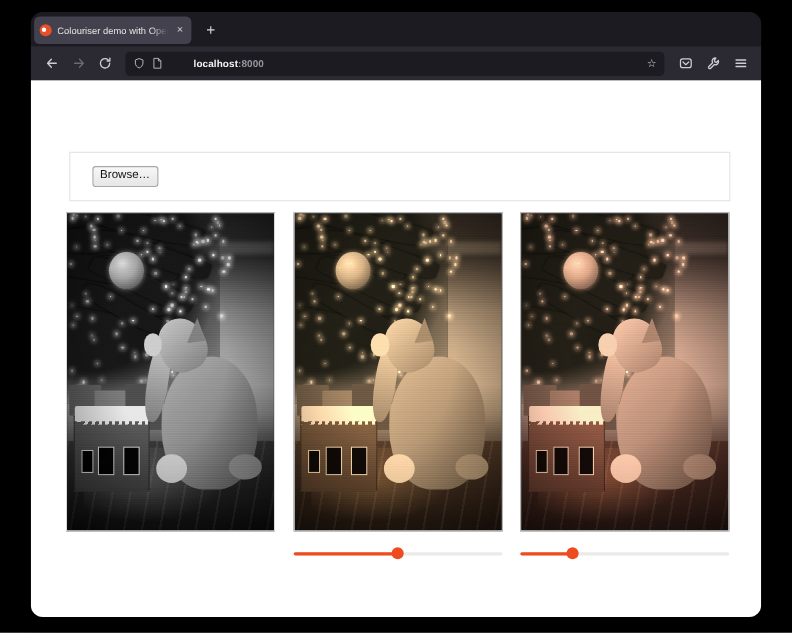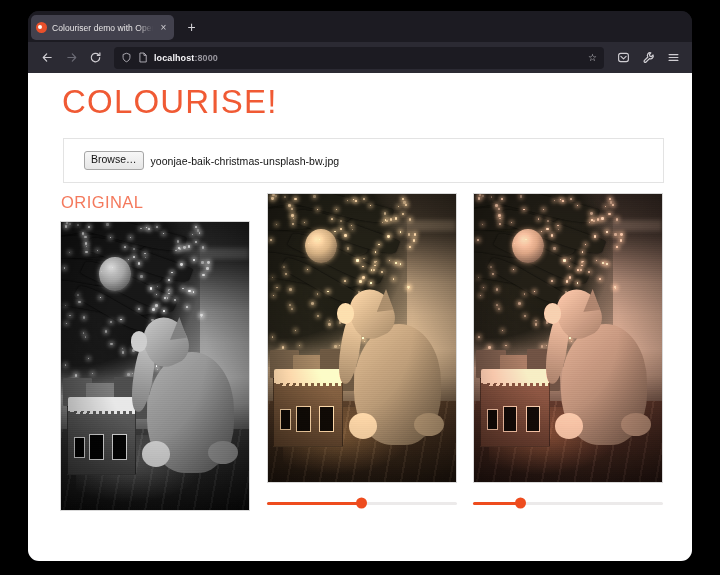--- a/index.html
+++ b/index.html
@@ -114,20 +114,21 @@
     padding: 0 7px;
     gap: 6px;
     position: relative;
   }
   .urltext {
     font-size: 9px;
     color: #f5f4f7;
     font-weight: bold;
     letter-spacing: .1px;
     white-space: nowrap;
+    margin-left: 22px;
   }
   .urltext .port { color: #98969e; font-weight: bold; }
   .star {
     margin-left: auto;
     color: #cfcdd2;
     font-size: 10px;
     cursor: pointer;
   }
   .navicons { display: flex; align-items: center; gap: 3px; }
 
@@ -454,31 +455,28 @@
             <path d="M2.6 4.4h10.8"></path>
             <path d="M2.6 8h10.8"></path>
             <path d="M2.6 11.6h10.8"></path>
           </svg>
       </div>
     </div>
   </div>
 
   <div class="page">
 
-    <div class="h1">COLOURISE!</div>
 
     <div class="filebox">
       <button class="browse-btn">Browse…</button>
-      <span class="filename">yoonjae-baik-christmas-unsplash-bw.jpg</span>
     </div>
 
     <div class="cols">
 
       <div class="col tone-bw">
-        <div class="col-title">ORIGINAL</div>
         <div class="photo">
           <div class="photo-inner">
             <div class="sc bgwall"></div>
               <div class="sc doorframe"></div>
               <div class="sc wallline"></div>
             <div class="sc floor"></div>
               <div class="sc floorglow"></div>
             <div class="sc tree">
               <div class="sc branch b1"></div>
                 <div class="sc branch b2"></div>

